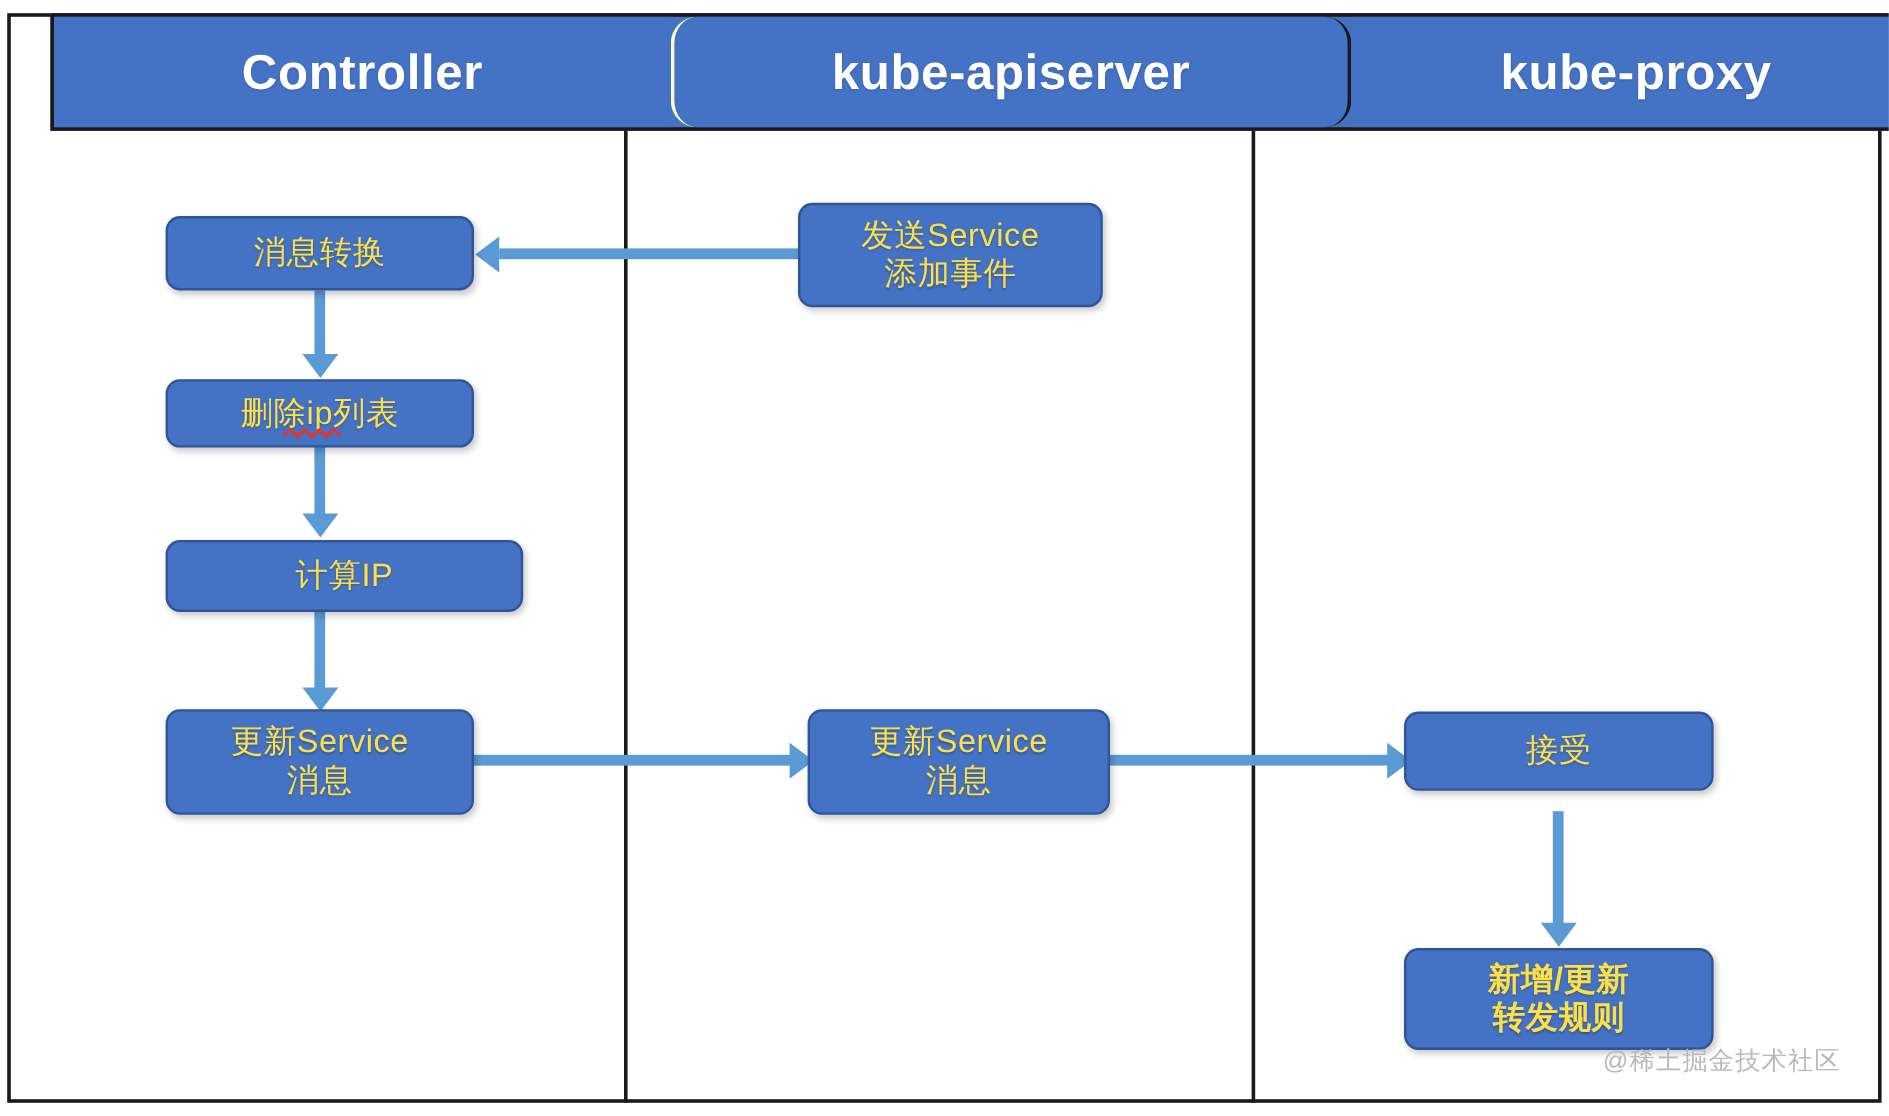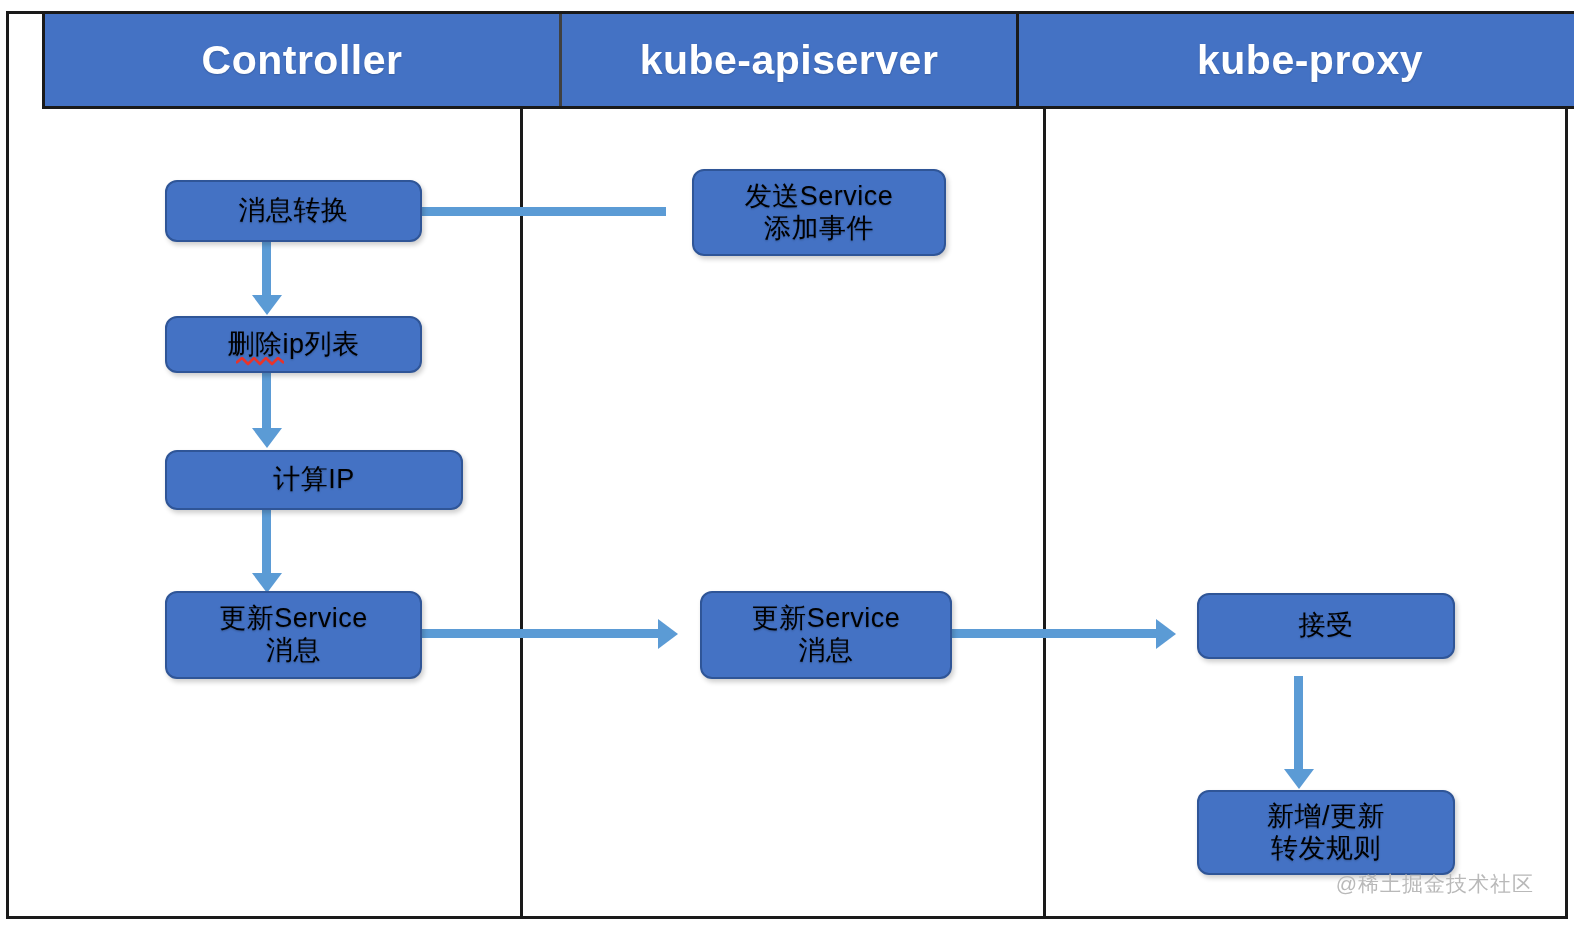--- a/index.html
+++ b/index.html
@@ -48,54 +48,53 @@
     align-items: center;
     justify-content: center;
     color: #ffffff;
     font-weight: bold;
     font-size: 41px;
     letter-spacing: 0.5px;
     text-shadow: 0 1px 2px rgba(0,0,0,0.18);
     height: 100%;
   }
   .header-cell.col1 { width: 514px; }
-  .header-cell.col2 { width: 460px; border-left: 3px solid #404040; border-right: 3px solid #1a1a1a; }
+  .header-cell.col2 { width: 567px; border-left: 3px solid #fef9c3; border-right: 3px solid #1a1a1a; border-radius: 22px; }
   .header-cell.col3 { flex: 1; }
 
   
   .lane-divider {
     position: absolute;
     top: 109px;
     width: 3px;
     height: 810px;
     background: #1a1a1a;
   }
   .lane-divider.d1 { left: 520px; }
   .lane-divider.d2 { left: 1043px; }
 
   
   .node {
     position: absolute;
     background: #4472C4;
     border: 2px solid #2F5597;
     border-radius: 12px;
-    color: #000000;
+    color: #fde047;
     display: flex;
     align-items: center;
     justify-content: center;
     text-align: center;
     font-size: 27px;
     line-height: 1.18;
     letter-spacing: 0.5px;
     box-shadow: 2px 3px 5px rgba(0,0,0,0.20);
     text-shadow: 0 1px 2px rgba(0,0,0,0.25);
     padding: 12px 6px;
     white-space: pre-line;
     z-index: 3;
-    margin-left: 27px;
   }
 
   
   .squiggle {
     position: absolute;
     left: 236px;
     top: 357px;
     width: 48px;
     height: 9px;
     z-index: 4;
@@ -194,18 +193,18 @@
 消息</div>
 
   <div class="node" style="left:665px; top:169px; width:254px; height:87px;">发送Service
 添加事件</div>
 
   <div class="node" style="left:673px; top:591px; width:252px; height:88px;">更新Service
 消息</div>
 
   <div class="node" style="left:1170px; top:593px; width:258px; height:66px;">接受</div>
 
-  <div class="node" style="left:1170px; top:790px; width:258px; height:85px;">新增/更新
+  <div class="node" style="left:1170px; top:790px; width:258px; height:85px;font-weight:bold;">新增/更新
 转发规则</div>
 
   <div class="watermark">@稀土掘金技术社区</div>
 
 </div>
 
 </body></html>

